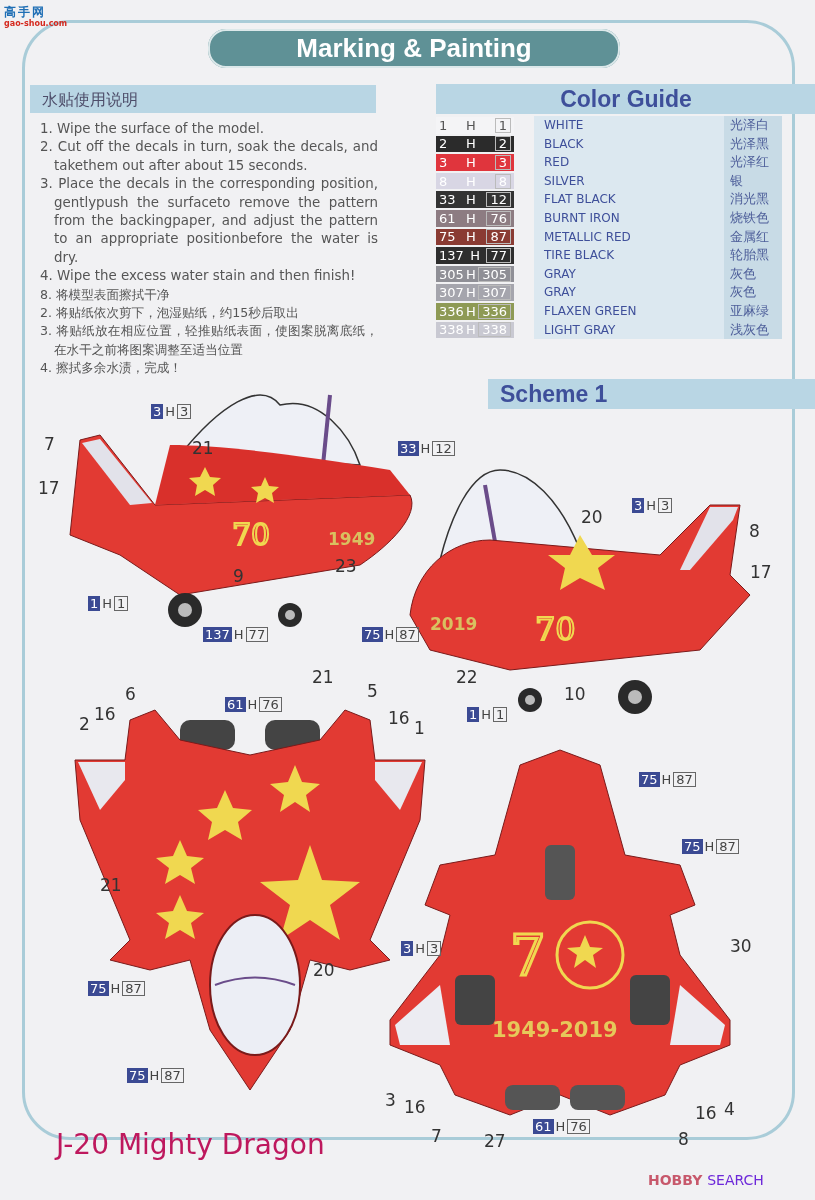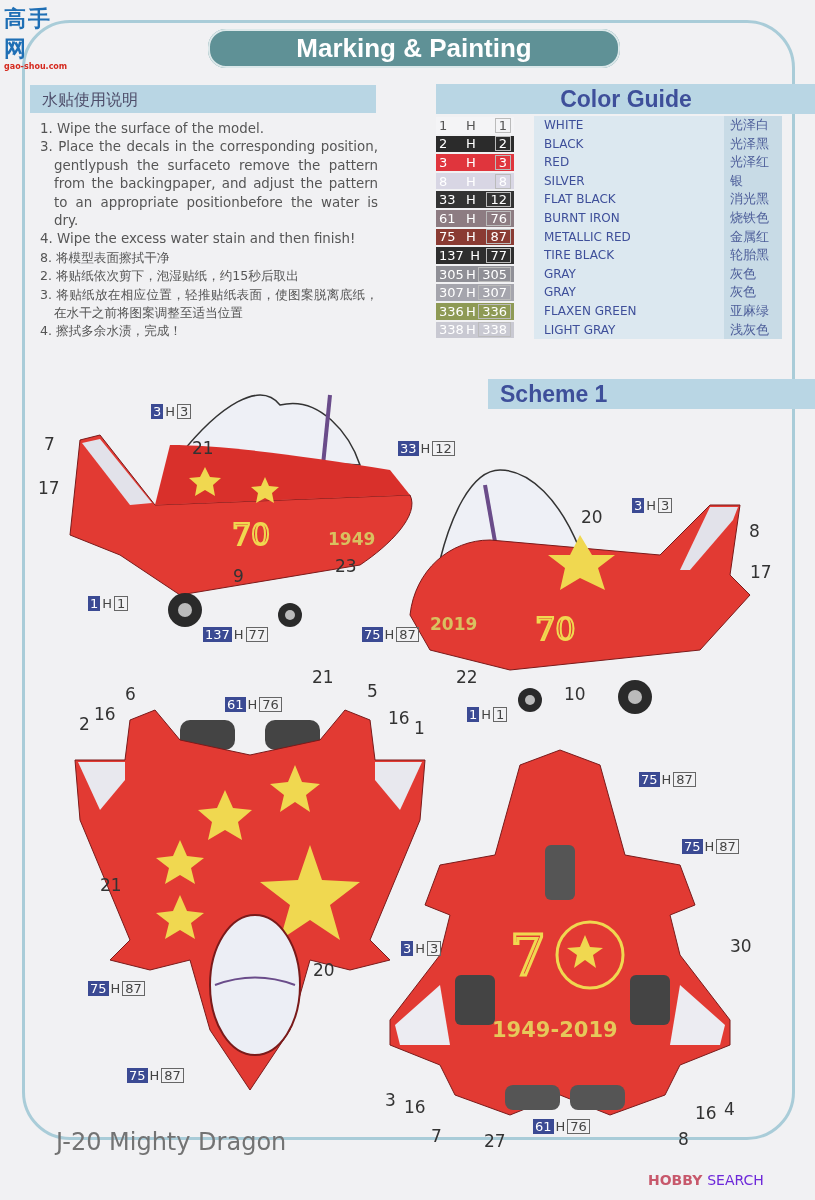--- a/index.html
+++ b/index.html
@@ -1,19 +1,19 @@
 <!DOCTYPE html>
 <html><head>
 <meta charset="utf-8">
 <style>
   html,body{margin:0;padding:0;}
   body{width:815px;height:1200px;background:#f1f1f3;position:relative;overflow:hidden;font-family:"DejaVu Sans","Liberation Sans",sans-serif;color:#3a3a3a;}
   .frame{position:absolute;left:22px;top:20px;width:773px;height:1120px;border:3px solid #a9ccd8;border-radius:48px;box-sizing:border-box;}
   .logo{position:absolute;left:4px;top:4px;width:64px;height:36px;}
-  .logo .cn{font-size:22px;font-weight:bold;color:#1f6fb5;letter-spacing:2px;}
+  .logo .cn{font-size:12px;font-weight:bold;color:#1f6fb5;letter-spacing:2px;}
   .logo .url{font-size:8px;color:#d52a1f;font-weight:bold;margin-top:-2px;}
   .title-pill{position:absolute;left:208px;top:29px;width:412px;height:39px;background:#5f9196;border-radius:18px;display:flex;align-items:center;justify-content:center;color:#fff;font-family:"Liberation Sans",sans-serif;font-weight:bold;font-size:26px;box-shadow:0 0 0 2px #dce8ea inset;}
   .sec-bar{position:absolute;background:#b9d6e4;}
   .sec-bar span{display:block;}
   .bar-instr{left:30px;top:85px;width:346px;height:28px;}
   .bar-instr span{font-size:16px;color:#4e4e6a;padding:5px 0 0 12px;}
   .bar-color{left:436px;top:84px;width:380px;height:30px;text-align:center;}
   .bar-color span{font-family:"Liberation Sans",sans-serif;font-weight:bold;color:#3e4f9a;font-size:23px;line-height:30px;}
   .instr{position:absolute;left:40px;top:120px;width:338px;font-size:13.4px;line-height:18.4px;color:#555;}
   .instr .it{padding-left:14px;text-indent:-14px;text-align:justify;}
@@ -25,21 +25,21 @@
   .sw .hb{border:1px solid #bbb;padding:0 3px;line-height:13px;}
   .cname{flex:1;background:#dce8f0;color:#3e4f9a;font-size:12px;line-height:18px;padding-left:10px;margin-left:20px;}
   .czh{width:58px;background:#c8dbe6;color:#4e5f9a;font-size:13px;line-height:18px;padding-left:6px;box-sizing:border-box;}
   .bar-scheme{left:488px;top:379px;width:368px;height:30px;background:#b9d6e4;}
   .bar-scheme span{font-family:"Liberation Sans",sans-serif;font-weight:bold;color:#3e4f9a;font-size:23px;line-height:30px;padding-left:12px;}
   .callout{position:absolute;font-size:13px;display:flex;align-items:center;color:#444;}
   .callout .n{background:#3b4a93;color:#fff;padding:0 2px;line-height:15px;}
   .callout .h{margin:0 2px;}
   .callout .b{border:1px solid #666;padding:0 2px;line-height:13px;}
   .num{position:absolute;font-size:17px;color:#333;}
-  .model-name{position:absolute;left:56px;top:1128px;font-size:24px;color:#737373;}
+  .model-name{position:absolute;left:56px;top:1128px;font-size:28px;color:#be185d;}
   .watermark{position:absolute;left:648px;top:1172px;font-size:14px;color:#c7586b;font-weight:bold;}
   .watermark b{color:#6d28d9;font-weight:normal;}
   svg.plane{position:absolute;}
 </style>
 </head>
 <body>
 
 <div class="frame"></div>
 
 <div class="logo">
@@ -49,20 +49,21 @@
 
 <div class="title-pill">
     <span>Marking &amp; Painting</span>
   </div>
 
 <div class="sec-bar bar-instr">
     <span>水贴使用说明</span>
   </div>
 <div class="instr">
   <div class="it">1. Wipe the surface of the model.</div>
+  <div class="it">2. Cut off the decals in turn, soak the decals, and takethem out after about 15 seconds.</div>
   <div class="it">3. Place the decals in the corresponding position, gentlypush the surfaceto remove the pattern from the backingpaper, and adjust the pattern to an appropriate positionbefore the water is dry.</div>
   <div class="it">4. Wipe the excess water stain and then finish!</div>
   <div class="it zh">8. 将模型表面擦拭干净</div>
   <div class="it zh">2. 将贴纸依次剪下，泡湿贴纸，约15秒后取出</div>
   <div class="it zh">3. 将贴纸放在相应位置，轻推贴纸表面，使图案脱离底纸，在水干之前将图案调整至适当位置</div>
   <div class="it zh">4. 擦拭多余水渍，完成！</div>
 </div>
 
 <div class="sec-bar bar-color">
     <span>Color Guide</span>

